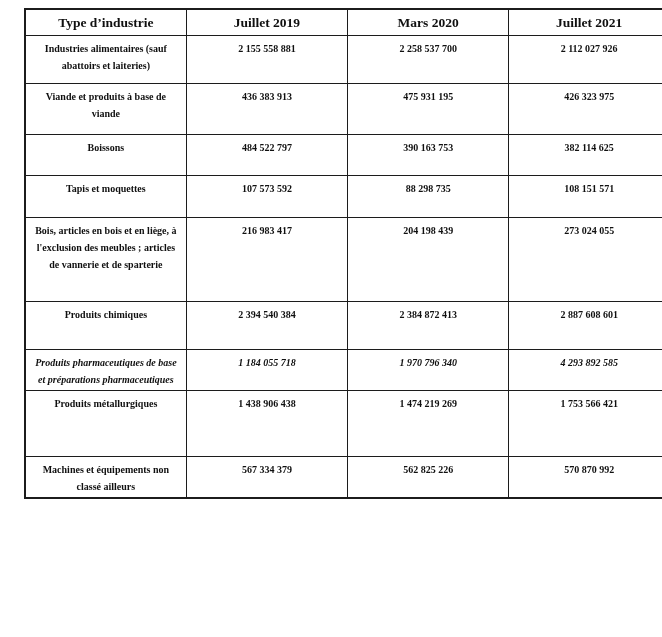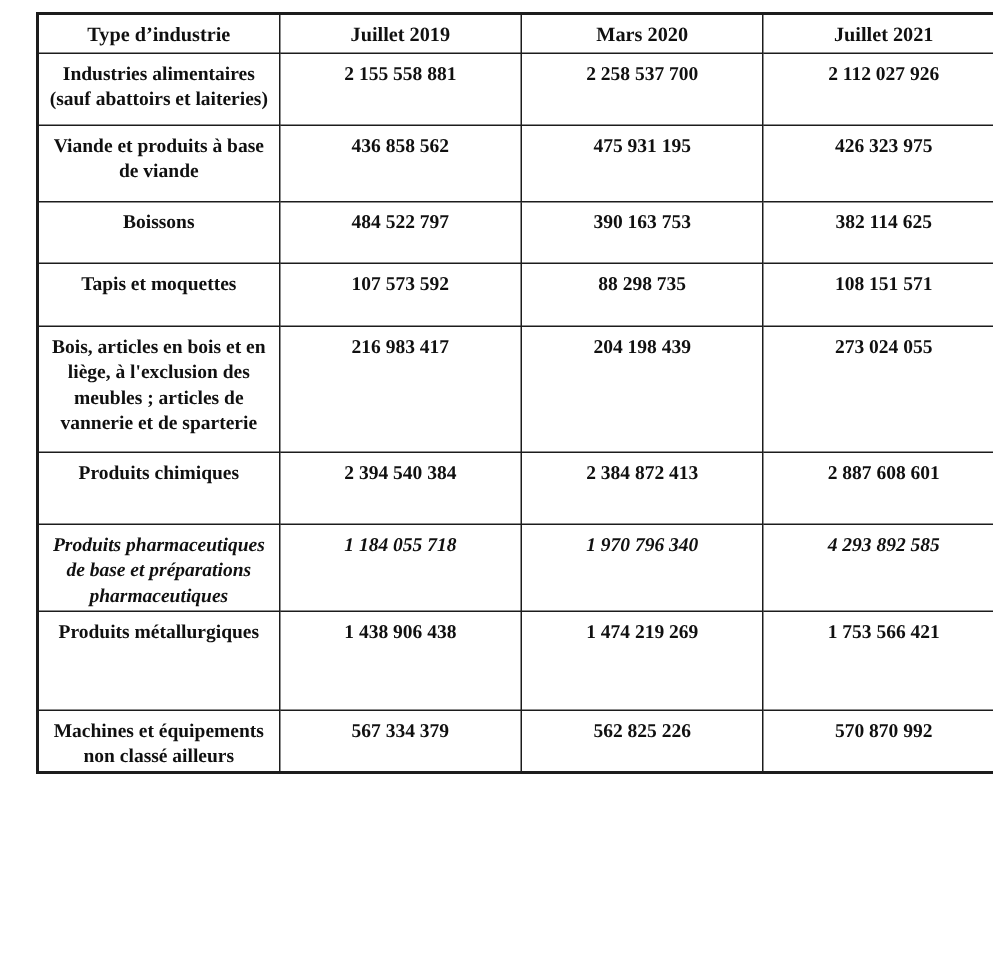--- a/index.html
+++ b/index.html
@@ -30,21 +30,21 @@
   }
   col.c { width: 25%; }
   thead th {
     font-size: 13.5px;
     height: 21px;
     vertical-align: middle;
     padding: 2px 4px;
     line-height: 16px;
   }
   tbody td {
-    font-size: 13px;
+    font-size: 10px;
     line-height: 17px;
     vertical-align: top;
     padding: 4px 5px 2px 5px;
   }
   
   tbody tr:nth-child(1)  { height: 48px; }
   tbody tr:nth-child(2)  { height: 51px; margin-left: 16px; }
   tbody tr:nth-child(3)  { height: 41px; }
   tbody tr:nth-child(4)  { height: 42px; }
   tbody tr:nth-child(5)  { height: 84px; }
@@ -76,21 +76,21 @@
     </thead>
     <tbody>
       <tr>
         <td>Industries alimentaires (sauf abattoirs et laiteries)</td>
         <td>2 155 558 881</td>
         <td>2 258 537 700</td>
         <td>2 112 027 926</td>
       </tr>
       <tr>
         <td>Viande et produits à base de viande</td>
-        <td>436 858 562</td>
+        <td>436 383 913</td>
         <td>475 931 195</td>
         <td>426 323 975</td>
       </tr>
       <tr>
         <td>Boissons</td>
         <td>484 522 797</td>
         <td>390 163 753</td>
         <td>382 114 625</td>
       </tr>
       <tr>

